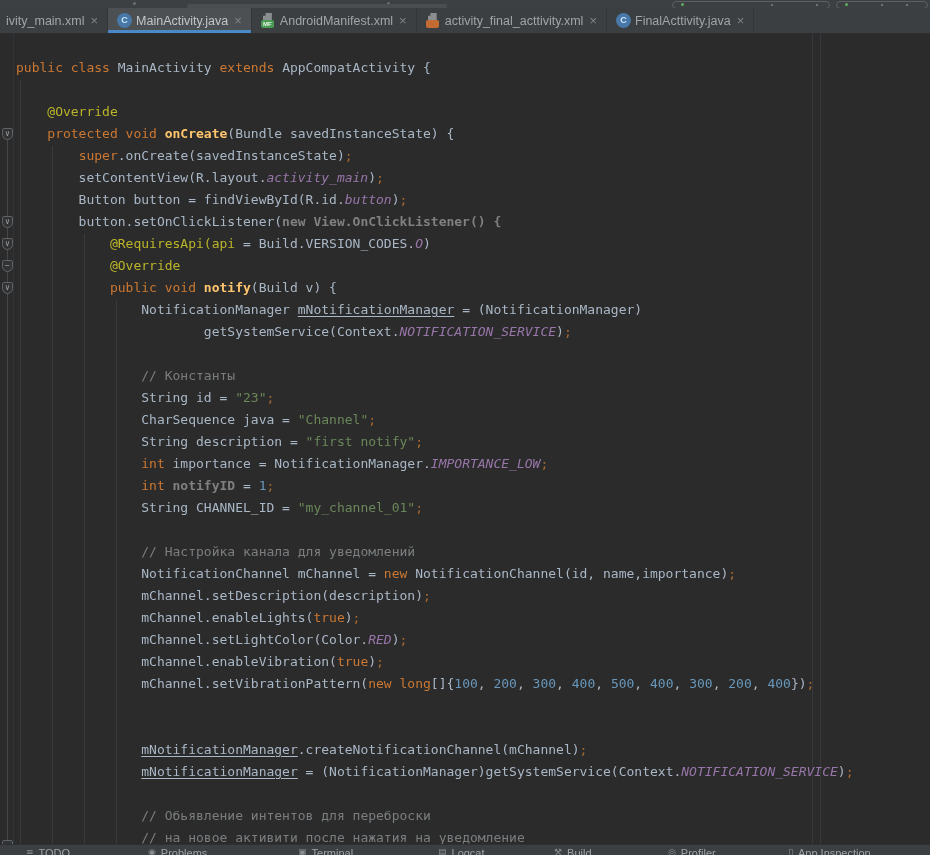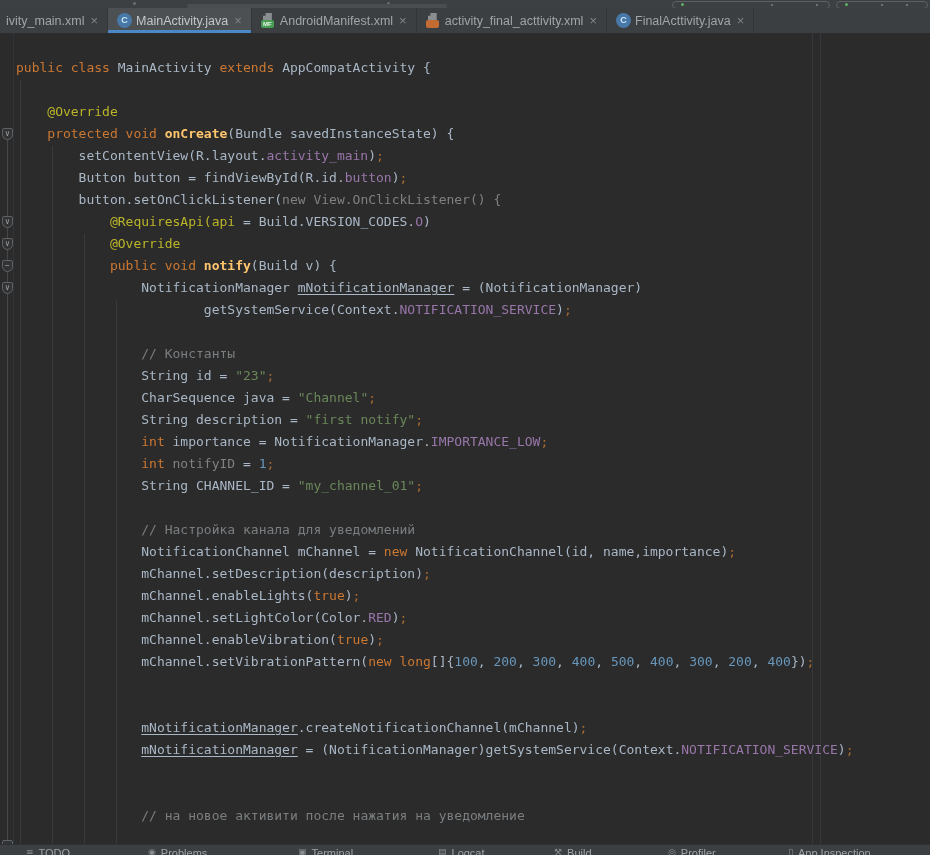--- a/index.html
+++ b/index.html
@@ -49,22 +49,22 @@
     font-size:8px;line-height:10px;text-align:center;z-index:3;}
   .code{position:absolute;left:0;top:0;width:788px;padding:1px 0 0 16px;box-sizing:border-box;}
   .code-line{height:22px;line-height:22px;white-space:pre;font-size:13px;}
   .seg.pl{color:#A9B7C6;}
   .seg.kw{color:#CC7832;}
   .seg.decl{color:#FFC66D;font-weight:bold;}
   .seg.ann{color:#BBB529;}
   .seg.str{color:#6A8759;}
   .seg.num{color:#6897BB;}
   .seg.com{color:#7A7E80;}
-  .seg.gray{color:#808080;}
-  .seg.cst{color:#9876AA;}
+  .seg.gray{color:#808080;font-weight:bold;}
+  .seg.cst{color:#9876AA;font-style:italic;}
   .seg.semi{color:#A96B32;}
   .seg.und{text-decoration:underline;text-underline-offset:2px;}
 
   
   .statusbar{position:absolute;left:0;top:844px;width:930px;height:11px;background:#3C3F41;
     border-top:1px solid #2E3133;box-sizing:border-box;overflow:hidden;
     font-family:"Liberation Sans", sans-serif;font-size:11px;color:#9FA3A6;}
   .sb-item{position:absolute;top:1px;display:flex;align-items:flex-start;line-height:14px;white-space:nowrap;}
   .sb-ic{display:inline-block;margin-right:5px;font-size:9px;line-height:12px;color:#8A8E91;
     font-family:"DejaVu Sans", sans-serif;}
@@ -140,20 +140,21 @@
     <div class="margin-guide" style="left:820px;"></div>
     <div class="gutter-sep"></div>
     <div class="gutter-line"></div>
     <div class="fold-marker" style="top:806px;"></div>
     <div class="code" id="code">
         <div class="code-line"></div>
         <div class="code-line"><span class="seg kw">public class </span><span class="seg pl">MainActivity </span><span class="seg kw">extends </span><span class="seg pl">AppCompatActivity {</span></div>
         <div class="code-line"></div>
         <div class="code-line"><span class="seg pl">    </span><span class="seg ann">@Override</span></div>
         <div class="code-line"><span class="seg pl">    </span><span class="seg kw">protected void </span><span class="seg decl">onCreate</span><span class="seg pl">(Bundle savedInstanceState) {</span></div>
+        <div class="code-line"><span class="seg pl">        </span><span class="seg kw">super</span><span class="seg pl">.onCreate(savedInstanceState)</span><span class="seg semi">;</span></div>
         <div class="code-line"><span class="seg pl">        setContentView(R.layout.</span><span class="seg cst">activity_main</span><span class="seg pl">)</span><span class="seg semi">;</span></div>
         <div class="code-line"><span class="seg pl">        Button button = findViewById(R.id.</span><span class="seg cst">button</span><span class="seg pl">)</span><span class="seg semi">;</span></div>
         <div class="code-line"><span class="seg pl">        button.setOnClickListener(</span><span class="seg gray">new View.OnClickListener() {</span></div>
         <div class="code-line"><span class="seg pl">            </span><span class="seg ann">@RequiresApi(api</span><span class="seg pl"> = Build.VERSION_CODES.</span><span class="seg cst">O</span><span class="seg pl">)</span></div>
         <div class="code-line"><span class="seg pl">            </span><span class="seg ann">@Override</span></div>
         <div class="code-line"><span class="seg pl">            </span><span class="seg kw">public void </span><span class="seg decl">notify</span><span class="seg pl">(Build v) {</span></div>
         <div class="code-line"><span class="seg pl">                NotificationManager </span><span class="seg pl und">mNotificationManager</span><span class="seg pl"> = (NotificationManager)</span></div>
         <div class="code-line"><span class="seg pl">                        getSystemService(Context.</span><span class="seg cst">NOTIFICATION_SERVICE</span><span class="seg pl">)</span><span class="seg semi">;</span></div>
         <div class="code-line"></div>
         <div class="code-line"><span class="seg pl">                </span><span class="seg com">// Константы</span></div>
@@ -169,21 +170,21 @@
         <div class="code-line"><span class="seg pl">                mChannel.setDescription(description)</span><span class="seg semi">;</span></div>
         <div class="code-line"><span class="seg pl">                mChannel.enableLights(</span><span class="seg kw">true</span><span class="seg pl">)</span><span class="seg semi">;</span></div>
         <div class="code-line"><span class="seg pl">                mChannel.setLightColor(Color.</span><span class="seg cst">RED</span><span class="seg pl">)</span><span class="seg semi">;</span></div>
         <div class="code-line"><span class="seg pl">                mChannel.enableVibration(</span><span class="seg kw">true</span><span class="seg pl">)</span><span class="seg semi">;</span></div>
         <div class="code-line"><span class="seg pl">                mChannel.setVibrationPattern(</span><span class="seg kw">new long</span><span class="seg pl">[]{</span><span class="seg num">100</span><span class="seg pl">, </span><span class="seg num">200</span><span class="seg pl">, </span><span class="seg num">300</span><span class="seg pl">, </span><span class="seg num">400</span><span class="seg pl">, </span><span class="seg num">500</span><span class="seg pl">, </span><span class="seg num">400</span><span class="seg pl">, </span><span class="seg num">300</span><span class="seg pl">, </span><span class="seg num">200</span><span class="seg pl">, </span><span class="seg num">400</span><span class="seg pl">})</span><span class="seg semi">;</span></div>
         <div class="code-line"></div>
         <div class="code-line"><span class="seg pl">                </span></div>
         <div class="code-line"><span class="seg pl">                </span><span class="seg pl und">mNotificationManager</span><span class="seg pl">.createNotificationChannel(mChannel)</span><span class="seg semi">;</span></div>
         <div class="code-line"><span class="seg pl">                </span><span class="seg pl und">mNotificationManager</span><span class="seg pl"> = (NotificationManager)getSystemService(Context.</span><span class="seg cst">NOTIFICATION_SERVICE</span><span class="seg pl">)</span><span class="seg semi">;</span></div>
         <div class="code-line"></div>
-        <div class="code-line"><span class="seg pl">                </span></div>
+        <div class="code-line"><span class="seg pl">                </span><span class="seg com">// Обьявление интентов для переброски</span></div>
         <div class="code-line"><span class="seg pl">                </span><span class="seg com">// на новое активити после нажатия на уведомление</span></div>
       </div>
     <div id="foldmarkers">
         <div class="fold-marker" style="top: 94px;">∨</div>
         <div class="fold-marker" style="top: 182px;">∨</div>
         <div class="fold-marker" style="top: 204px;">∨</div>
         <div class="fold-marker" style="top: 226px;">−</div>
         <div class="fold-marker" style="top: 248px;">∨</div>
       </div>
   </div>

